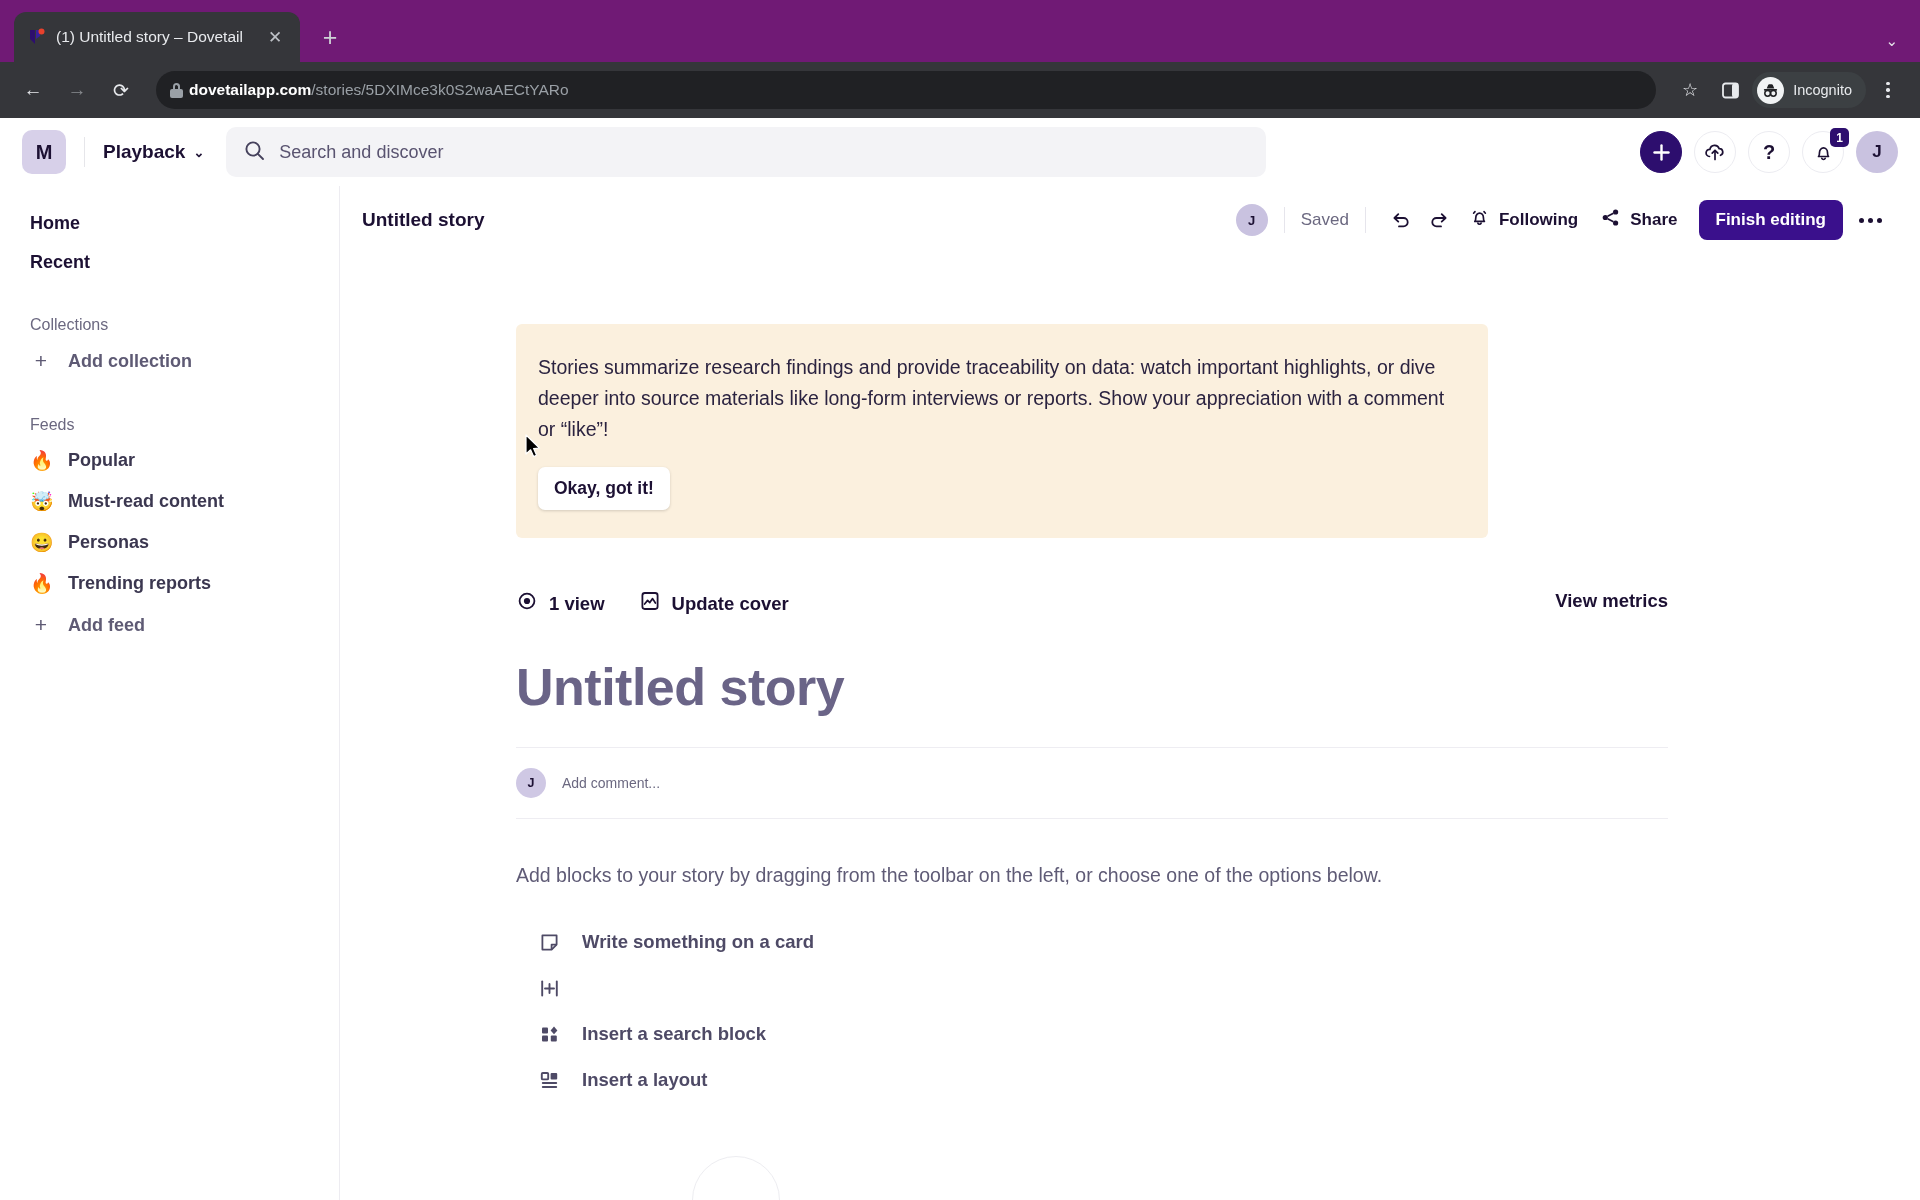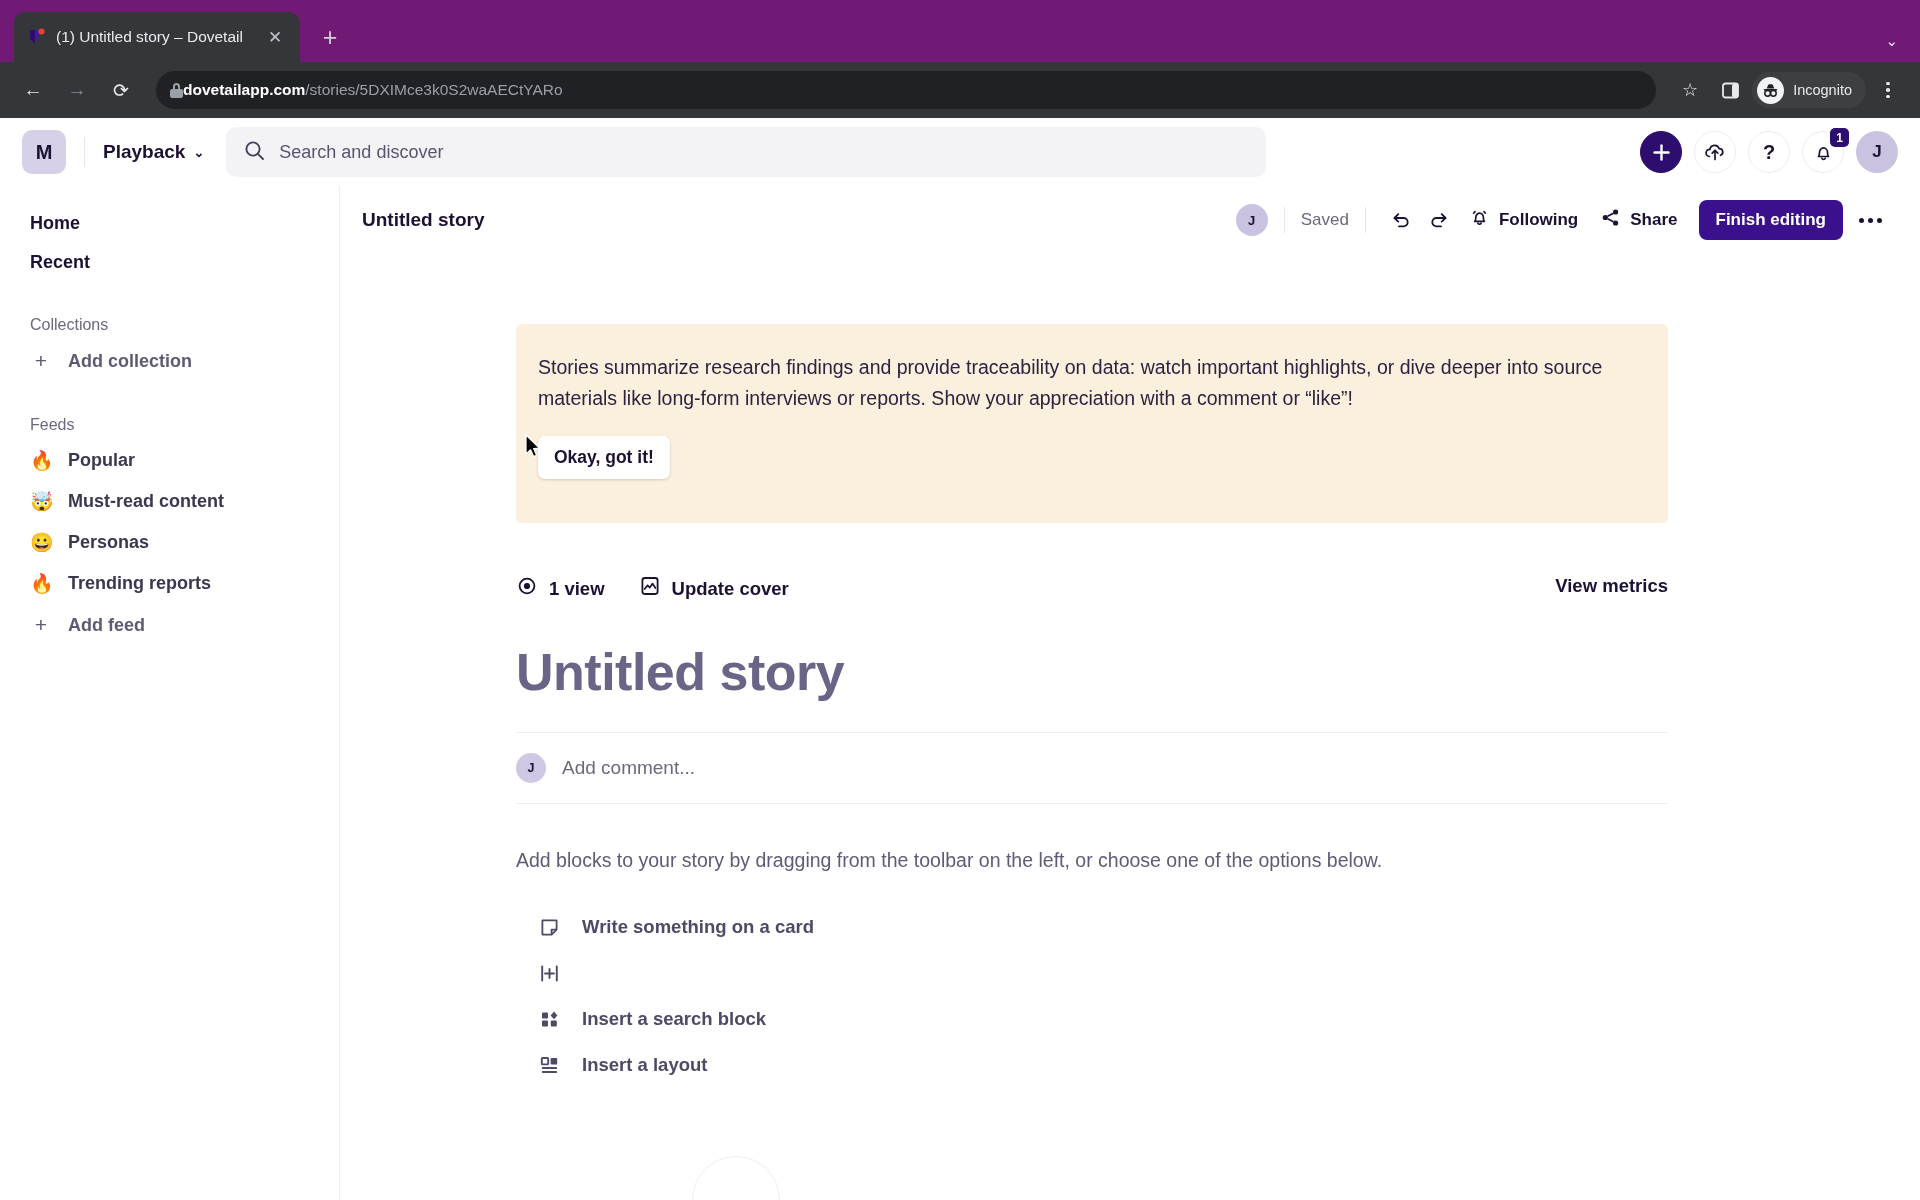--- a/index.html
+++ b/index.html
@@ -42,21 +42,21 @@
     height: 56px; background: #35363a; display: flex; align-items: center;
     padding: 0 14px; gap: 6px;
   }
   .nav-btn {
     width: 38px; height: 38px; border-radius: 50%; color: #e8eaed;
     display: flex; align-items: center; justify-content: center; font-size: 19px;
   }
   .nav-btn.disabled { color: #8a8d91; }
   .omnibox {
     flex: 1; height: 38px; background: #202124; border-radius: 19px; margin: 12px 10px;
-    display: flex; align-items: center; padding: 0 14px; gap: 0;
+    display: flex; align-items: center; padding: 0 14px; gap: 6px;
   }
   .lock-icon { width: 13px; height: 15px; position: relative; flex: 0 0 13px; }
   .lock-icon .body { position: absolute; bottom: 0; left: 0; width: 13px; height: 9px; background: #9aa0a6; border-radius: 2px; }
   .lock-icon .shackle { position: absolute; top: 0; left: 3px; width: 7px; height: 7px; border: 2px solid #9aa0a6; border-bottom: none; border-radius: 4px 4px 0 0; }
   .url { font-size: 15.5px; white-space: nowrap; color: #9aa0a6; }
   .url b { color: #ffffff; font-weight: 700; }
   .tb-right { display: flex; align-items: center; gap: 4px; }
   .tb-icon { width: 36px; height: 36px; display: flex; align-items: center; justify-content: center; color: #e8eaed; font-size: 18px; }
   .incognito-pill {
     height: 36px; border-radius: 18px; display: flex; align-items: center;
@@ -155,22 +155,22 @@
     display: flex; align-items: center; padding: 0 17px; font-size: 17px;
     font-weight: 700; margin-left: 10px;
   }
   .more-btn { margin-left: 6px; display: flex; gap: 4px; align-items: center; padding: 0 10px; height: 38px; }
   .more-btn i { width: 5px; height: 5px; border-radius: 50%; background: #1c1033; display: block; }
 
   .content { padding: 0; }
   .content-inner { width: 1152px; margin-left: 556px; }
 
   .tip {
-    background: #fbf0de; border-radius: 6px; padding: 28px 22px 44px;
-    margin-top: 70px; width: 1152px;
+    background: #fbf0de; border-radius: 6px; padding: 28px 22px 28px;
+    margin-top: 70px; width: 972px;
   }
   .tip-text { color: #2b2340; font-size: 19.5px; line-height: 31px; max-width: 1090px; }
   .tip-btn {
     display: inline-flex; align-items: center; margin-top: 22px; background: #fff;
     border-radius: 7px; padding: 11px 16px; font-size: 17.5px; font-weight: 700;
     color: #1c1033; box-shadow: 0 1px 3px rgba(0,0,0,.16);
   }
 
   .metrics-row { display: flex; align-items: flex-start; margin-top: 52px; width: 1152px; }
   .metric { display: flex; align-items: center; gap: 11px; color: #1c1033; font-size: 18.5px; font-weight: 600; margin-right: 34px; }
@@ -185,21 +185,21 @@
   .comment-row {
     display: flex; align-items: center; gap: 16px; margin-top: 30px;
     border-top: 1px solid #eeedf2; border-bottom: 1px solid #eeedf2;
     padding: 20px 0; width: 1152px;
   }
   .comment-av {
     width: 30px; height: 30px; border-radius: 50%; background: #cfc8e4;
     display: flex; align-items: center; justify-content: center;
     color: #1c1033; font-size: 12.5px; font-weight: 600;
   }
-  .comment-ph { color: #6b6880; font-size: 19px; }
+  .comment-ph { color: #6b6880; font-size: 14px; }
 
   .hint { margin-top: 45px; color: #5f5b76; font-size: 19.5px; }
   .options { margin-top: 32px; }
   .opt { display: flex; align-items: center; gap: 22px; padding: 12px 0 12px 22px; color: #4e4a66; font-size: 18.5px; font-weight: 600; }
   .opt-ic { width: 22px; height: 22px; flex: 0 0 22px; display: flex; align-items: center; justify-content: center; }
 
   .fab-ghost {
     position: absolute; left: 352px; bottom: -44px; width: 88px; height: 88px;
     border-radius: 50%; border: 1px solid #ededf1; background: #fff;
   }

